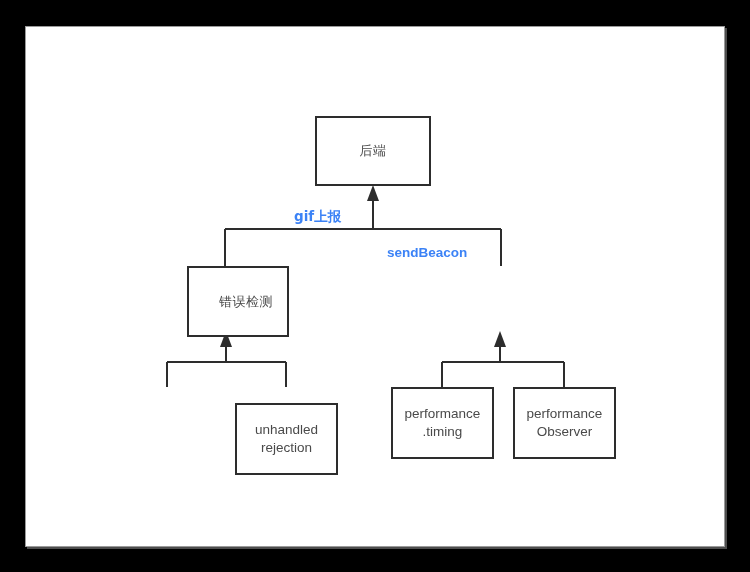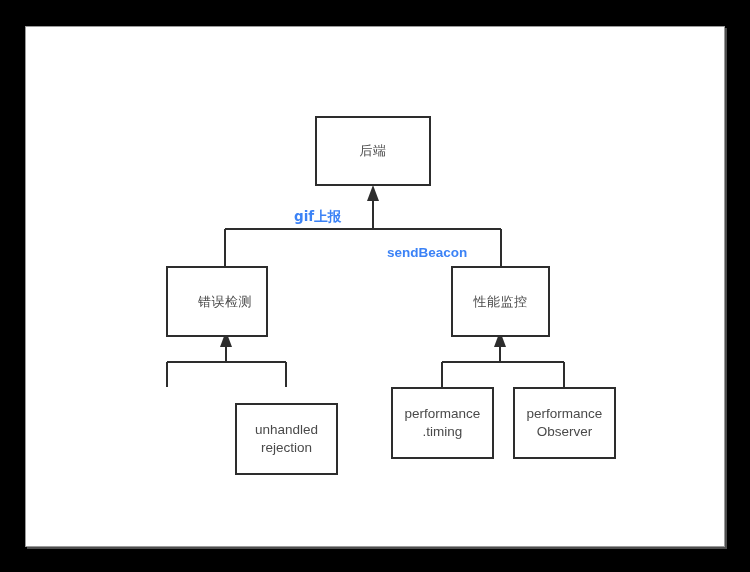--- a/index.html
+++ b/index.html
@@ -63,21 +63,21 @@
   .node.cjk {
     font-family: "DejaVu Sans", "Liberation Sans", sans-serif;
     font-size: 13px;
     letter-spacing: 0.5px;
   }
 
   
   #node-backend   { left: 289px; top:  89px; width: 116px; height: 70px; }
 
   
-  #node-error-detection     { left: 140px; top: 239px; width: 102px; height: 71px; padding-left: 16px; }
+  #node-error-detection     { left: 161px; top: 239px; width: 102px; height: 71px; padding-left: 16px; }
   #node-perf-monitoring     { left: 425px; top: 239px; width: 99px;  height: 71px; }
 
   
   #node-error        { left:  90px; top: 360px; width: 103px; height: 72px; }
   #node-unhandled    { left: 209px; top: 376px; width: 103px; height: 72px; }
   #node-perf-timing  { left: 365px; top: 360px; width: 103px; height: 72px; }
   #node-perf-observer{ left: 487px; top: 360px; width: 103px; height: 72px; }
 
   
   .edge-label {
@@ -144,21 +144,20 @@
           <line x1="416" y1="335" x2="416" y2="360"></line>
           <line x1="538" y1="335" x2="538" y2="360"></line>
         </g>
 
       </svg>
 
       <div class="node cjk" id="node-backend">后端</div>
 
       <div class="node cjk" id="node-error-detection">错误检测</div>
 
-      <div class="node cjk" id="node-perf-monitoring">性能监控</div>
 
 
       <div class="node" id="node-unhandled">unhandled
 rejection</div>
 
       <div class="node" id="node-perf-timing">performance
 .timing</div>
 
       <div class="node" id="node-perf-observer">performance
 Observer</div>

